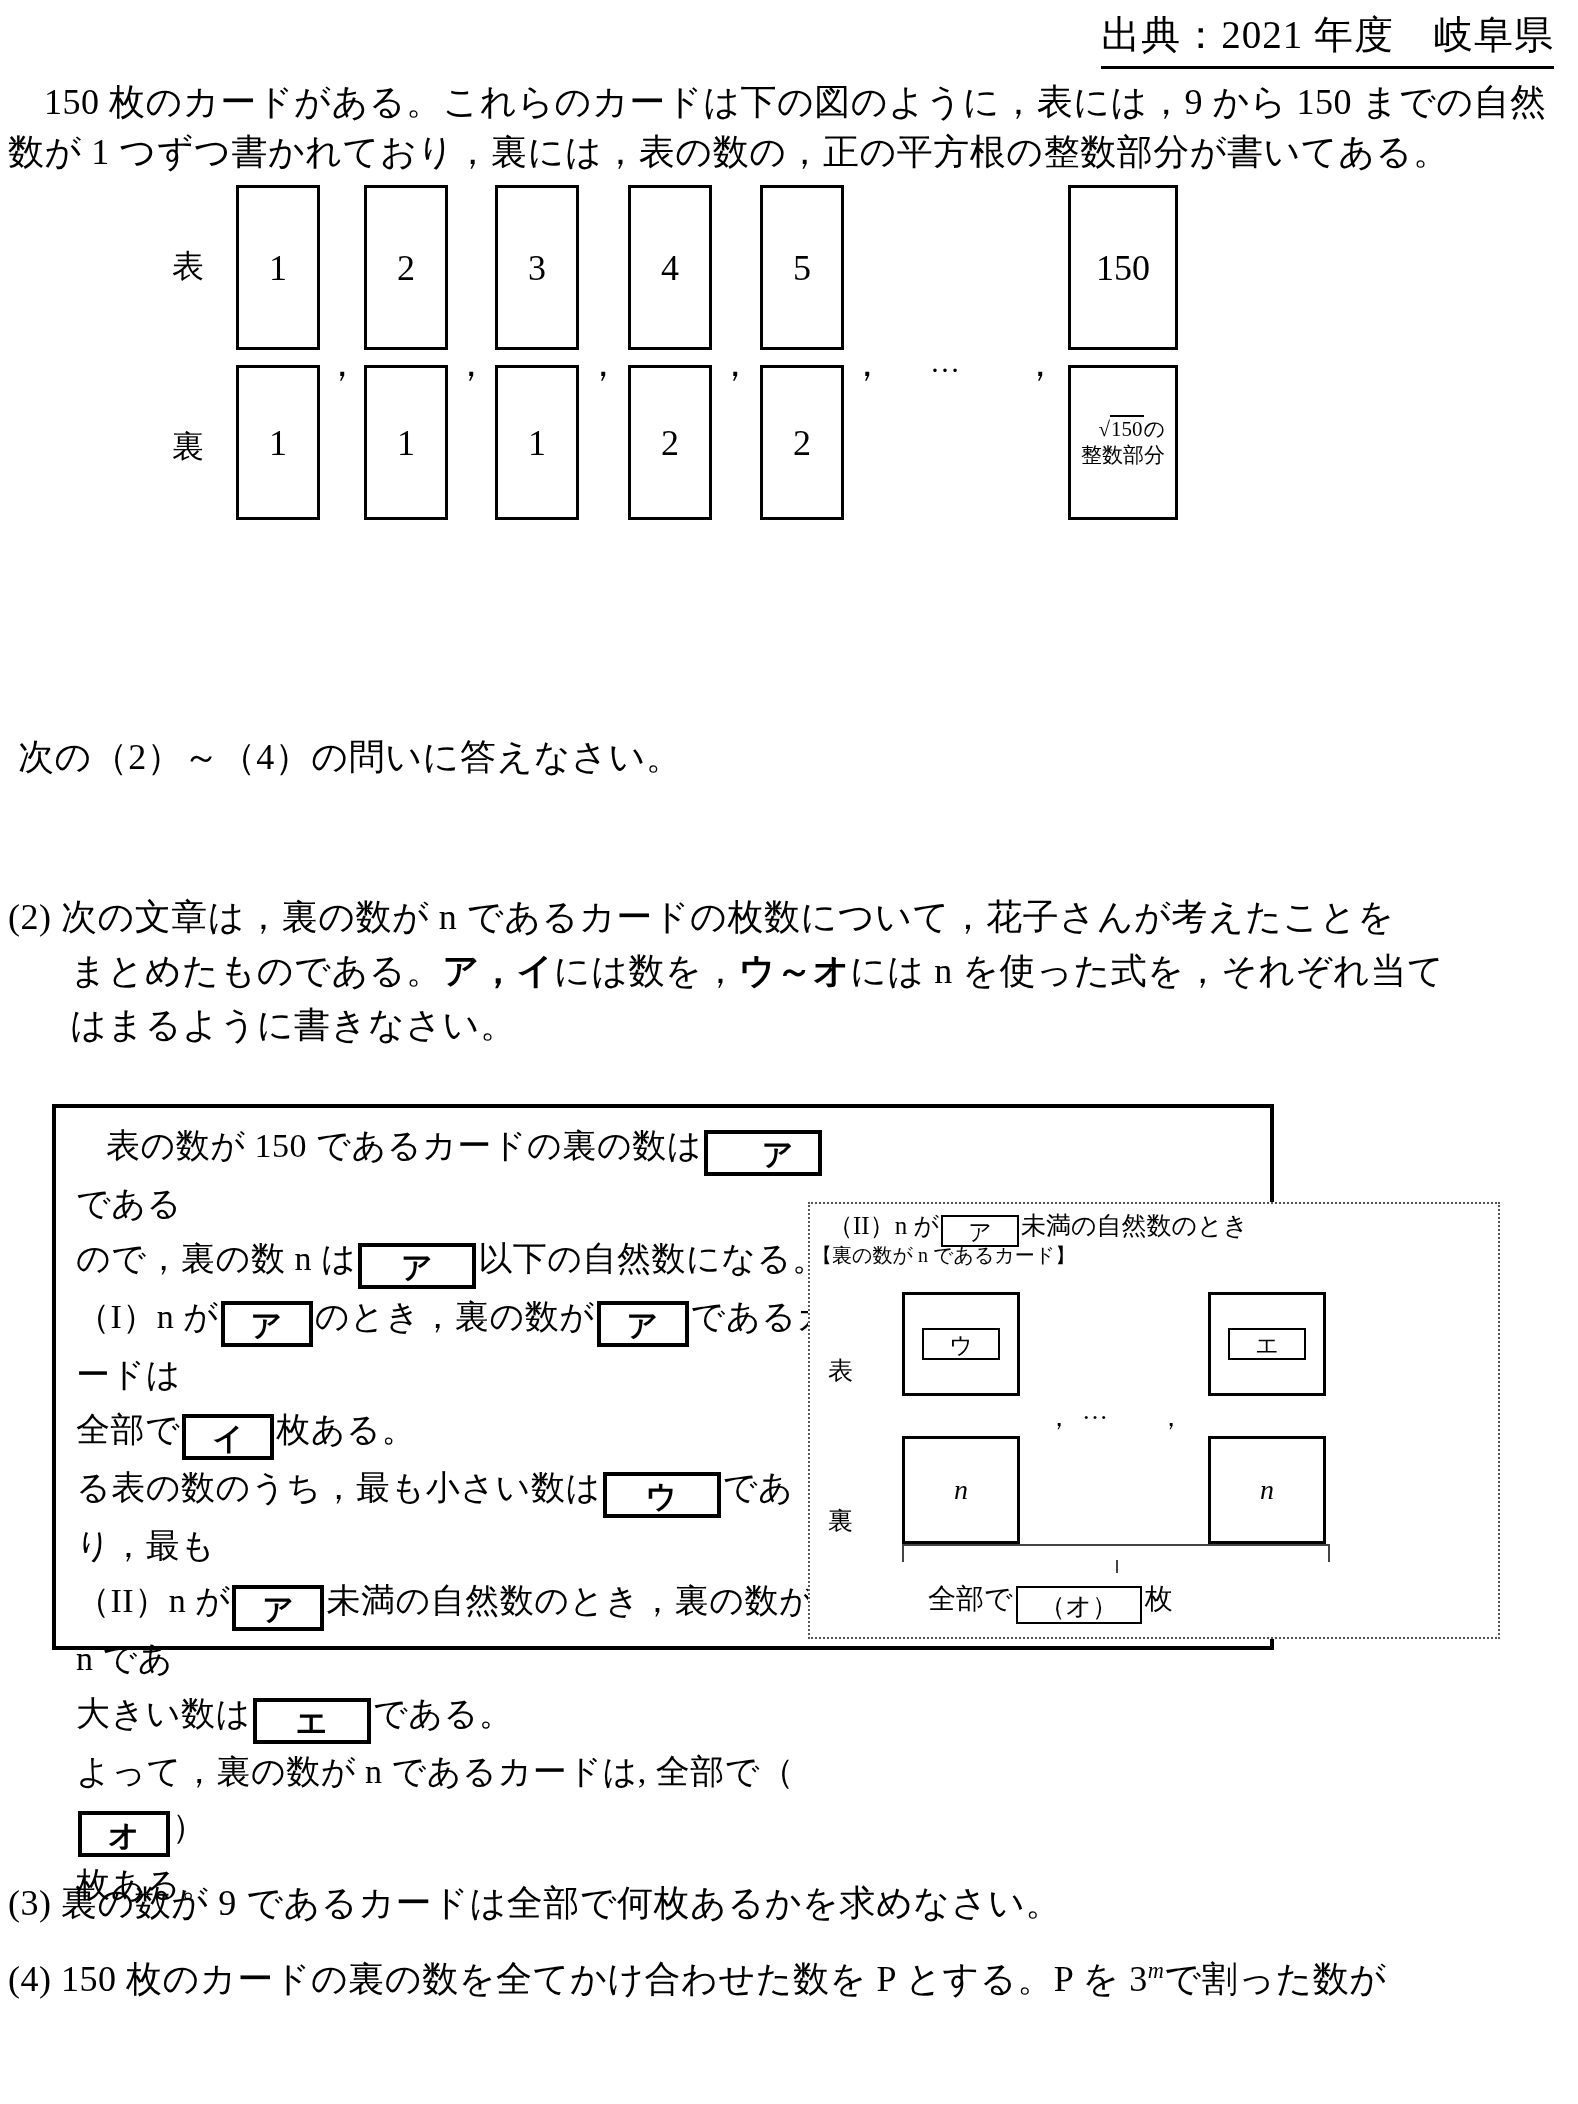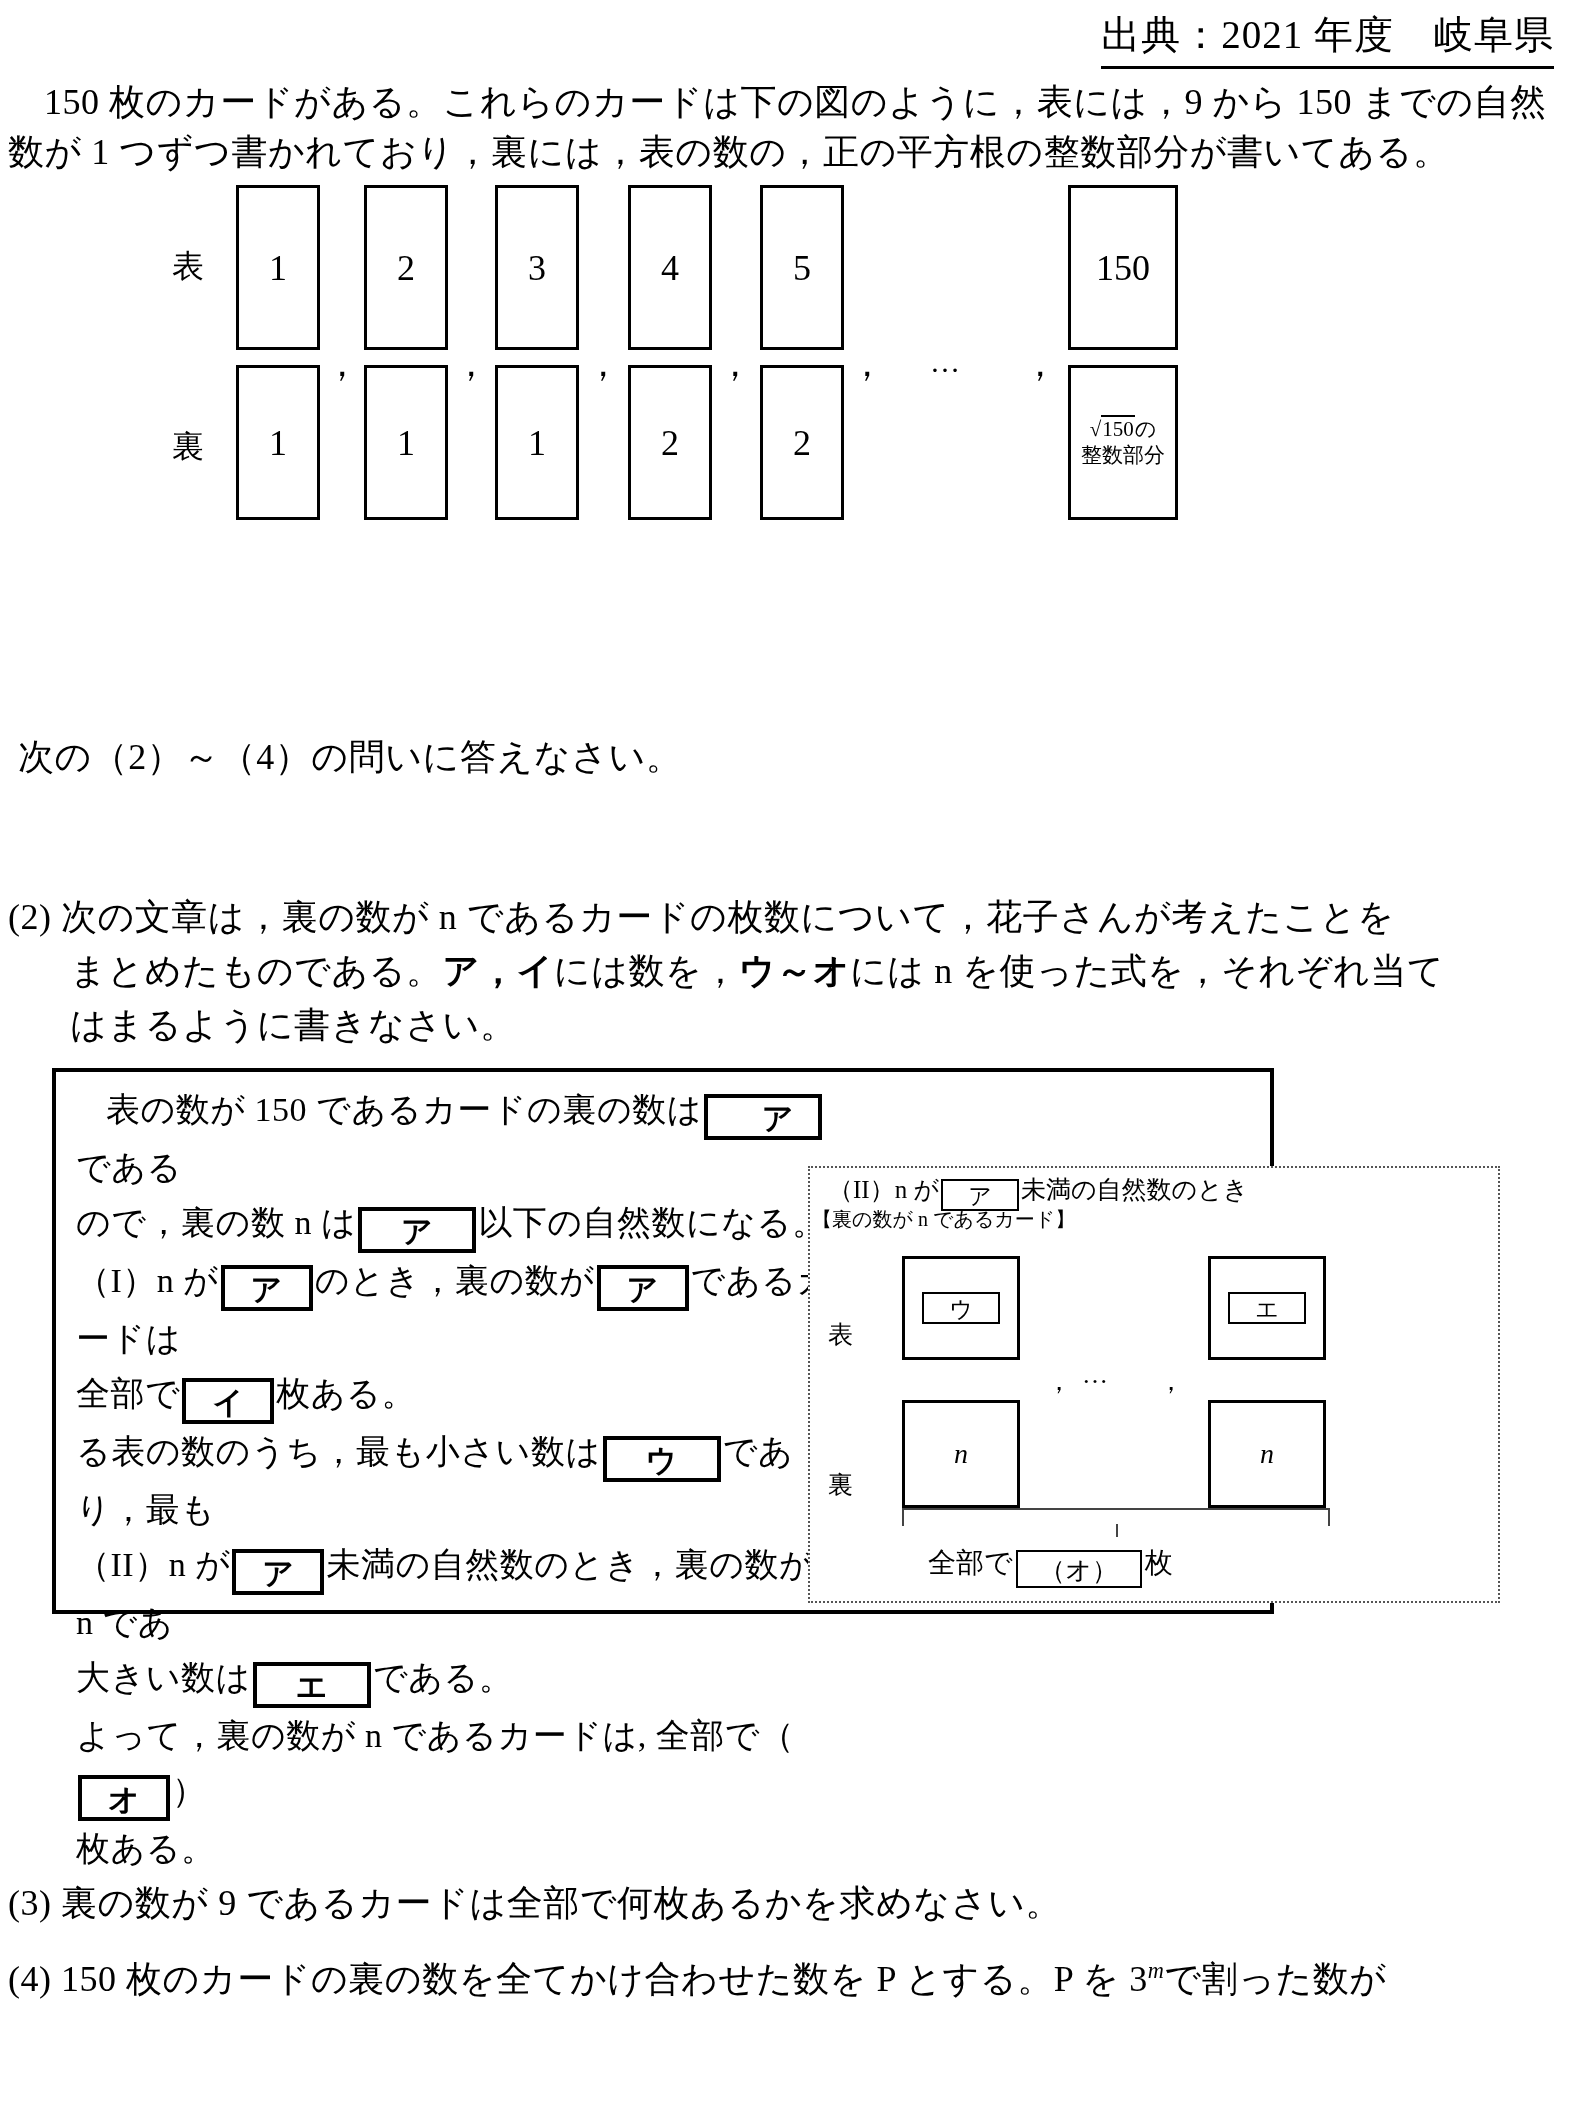--- a/index.html
+++ b/index.html
@@ -83,21 +83,21 @@
   }
   .dots {
     position: absolute;
     font-size: 30px;
     top: 160px;
     letter-spacing: 5px;
   }
   .sqrt-cell {
     font-size: 21px;
     line-height: 1.2;
-    text-align: center;
+    text-align: right;
     padding: 0 2px;
   }
   .radical {
     display: inline-block;
   }
   .radicand {
     border-top: 2px solid #000;
     padding: 0 1px;
   }
 
@@ -107,21 +107,21 @@
     font-size: 36px;
     line-height: 1.5;
     letter-spacing: 0.5px;
   }
   .q-indent { padding-left: 62px; display: block; }
 
   
   .boxpanel {
     position: absolute;
     left: 52px;
-    top: 1068px;
+    top: 1104px;
     width: 1222px;
     height: 546px;
     border: 4px solid #000;
     box-sizing: border-box;
     background: #fff;
   }
   .box-text {
     position: absolute;
     left: 20px;
     top: 10px;

